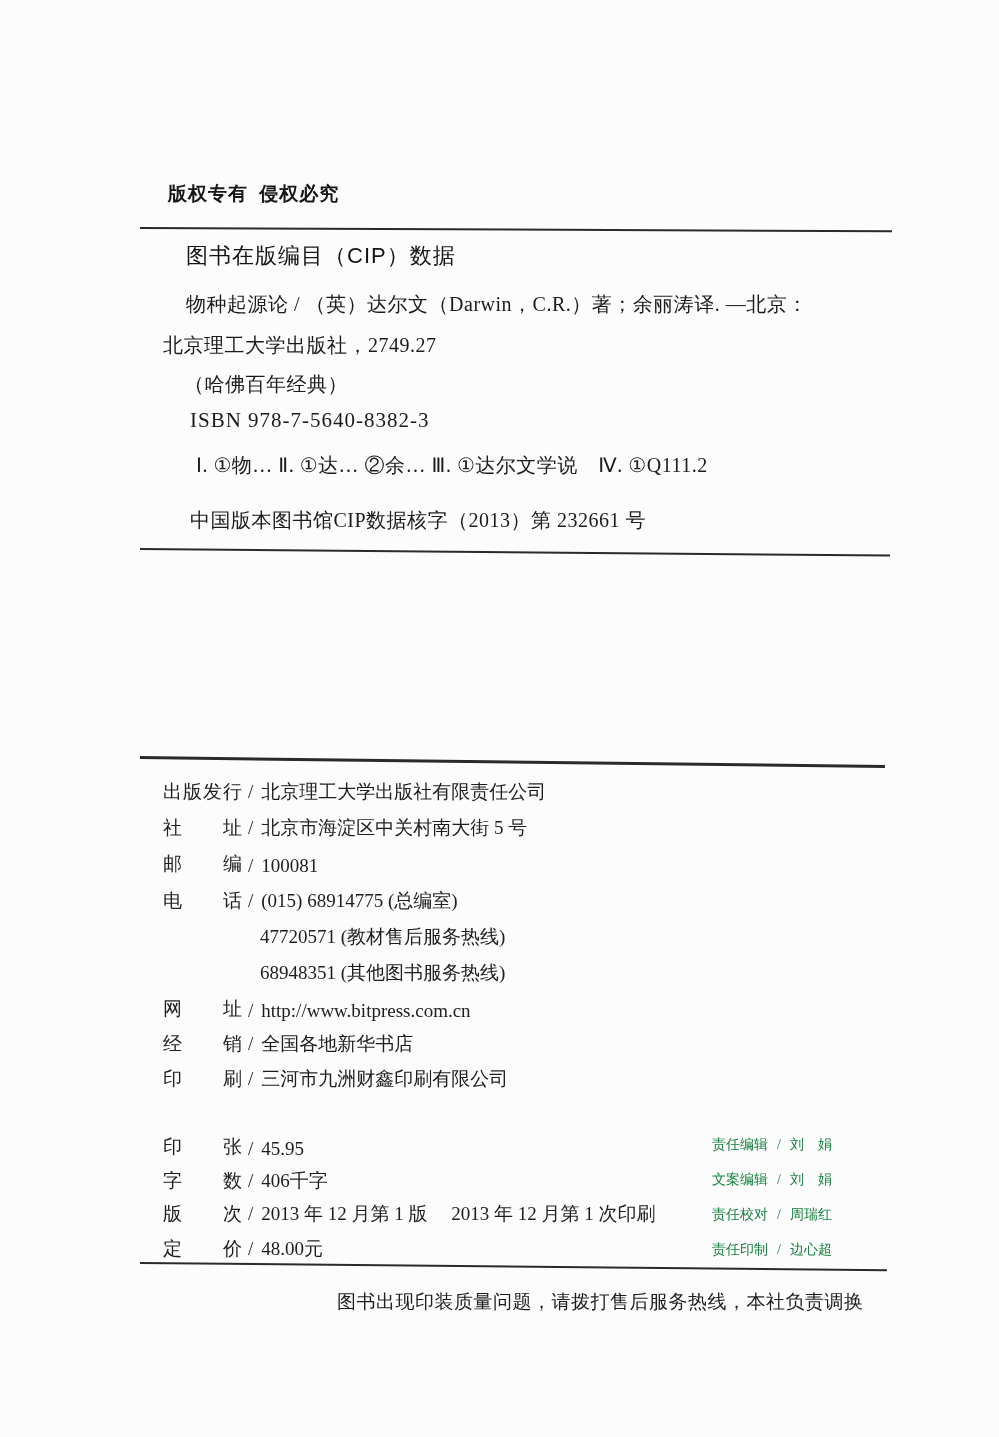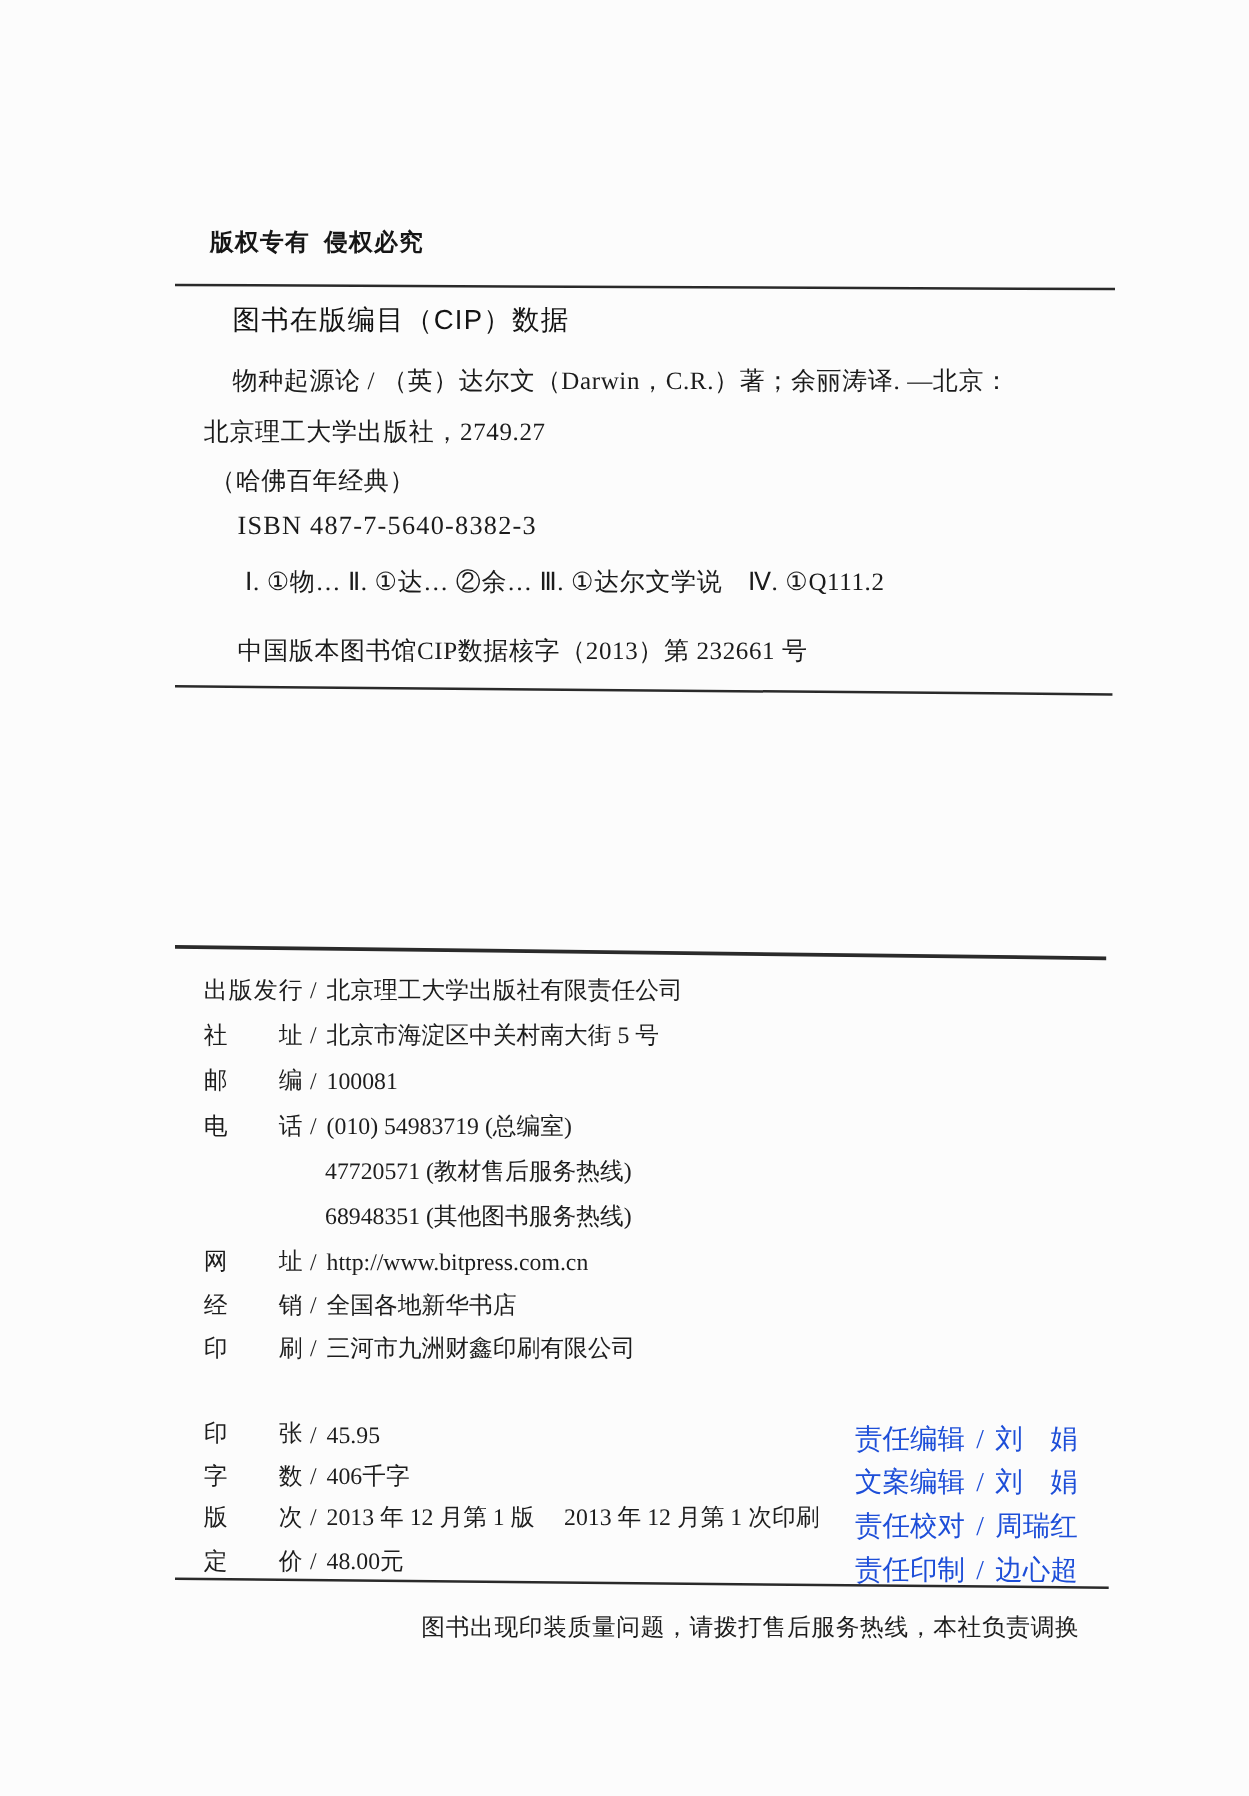--- a/index.html
+++ b/index.html
@@ -41,21 +41,21 @@
     font-family: "Liberation Sans", sans-serif;
     font-weight: 400;
     font-size: 22px;
     letter-spacing: 1px;
     color: #141414;
   }
 
   .cip-line { font-size: 20px; letter-spacing: 0.5px; white-space: nowrap; }
   .cip-l1 { left: 186px; top: 291px; }
   .cip-l2 { left: 163px; top: 332px; }
-  .cip-l3 { left: 168px; top: 371px; }
+  .cip-l3 { left: 184px; top: 371px; }
   .cip-isbn { left: 190px; top: 408px; font-size: 21px; letter-spacing: 1px; }
   .cip-class { left: 196px; top: 452px; }
   .cip-record { left: 190px; top: 507px; }
 
   .pub-row {
     position: absolute;
     left: 163px;
     font-size: 19px;
     white-space: nowrap;
     color: #1d1d1d;
@@ -65,24 +65,24 @@
     width: 79px;
     text-align: justify;
     text-align-last: justify;
     vertical-align: bottom;
   }
   .pub-slash { margin: 0 8px 0 6px; }
   .pub-cont { margin-left: 97px; }
 
   .credit-row {
     position: absolute;
-    left: 684px;
-    font-size: 22px;
+    left: 712px;
+    font-size: 14px;
     white-space: nowrap;
-    color: #1d4ed8;
+    color: #15803d;
   }
   .credit-slash { margin: 0 9px; }
 
   .footer-note {
     left: 337px; top: 1289px;
     font-size: 19px;
     letter-spacing: 0.5px;
     white-space: nowrap;
     color: #1d1d1d;
   }
@@ -93,39 +93,39 @@
 <div class="page">
 
   <div class="abs copyright-notice">版权专有 侵权必究</div>
 
   <div class="rule rule-1"></div>
 
   <div class="abs cip-title">图书在版编目（CIP）数据</div>
   <div class="abs cip-line cip-l1">物种起源论 / （英）达尔文（Darwin，C.R.）著；余丽涛译. —北京：</div>
   <div class="abs cip-line cip-l2">北京理工大学出版社，2749.27</div>
   <div class="abs cip-line cip-l3">（哈佛百年经典）</div>
-  <div class="abs cip-line cip-isbn">ISBN 487-7-5640-8382-3</div>
+  <div class="abs cip-line cip-isbn">ISBN 978-7-5640-8382-3</div>
   <div class="abs cip-line cip-class">Ⅰ. ①物… Ⅱ. ①达… ②余… Ⅲ. ①达尔文学说　Ⅳ. ①Q111.2</div>
   <div class="abs cip-line cip-record">中国版本图书馆CIP数据核字（2013）第 232661 号</div>
 
   <div class="rule rule-2"></div>
 
   <div class="rule rule-3"></div>
 
   <div class="pub-row" style="top:779px">
     <span class="pub-label">出版发行</span><span class="pub-slash">/</span><span class="pub-value">北京理工大学出版社有限责任公司</span>
   </div>
   <div class="pub-row" style="top:815px">
     <span class="pub-label">社址</span><span class="pub-slash">/</span><span class="pub-value">北京市海淀区中关村南大街 5 号</span>
   </div>
   <div class="pub-row" style="top:851px">
     <span class="pub-label">邮编</span><span class="pub-slash">/</span><span class="pub-value">100081</span>
   </div>
   <div class="pub-row" style="top:888px">
-    <span class="pub-label">电话</span><span class="pub-slash">/</span><span class="pub-value">(010) 54983719 (总编室)</span>
+    <span class="pub-label">电话</span><span class="pub-slash">/</span><span class="pub-value">(015) 68914775 (总编室)</span>
   </div>
   <div class="pub-row" style="top:924px">
     <span class="pub-value pub-cont">47720571 (教材售后服务热线)</span>
   </div>
   <div class="pub-row" style="top:960px">
     <span class="pub-value pub-cont">68948351 (其他图书服务热线)</span>
   </div>
   <div class="pub-row" style="top:996px">
     <span class="pub-label">网址</span><span class="pub-slash">/</span><span class="pub-value">http://www.bitpress.com.cn</span>
   </div>

